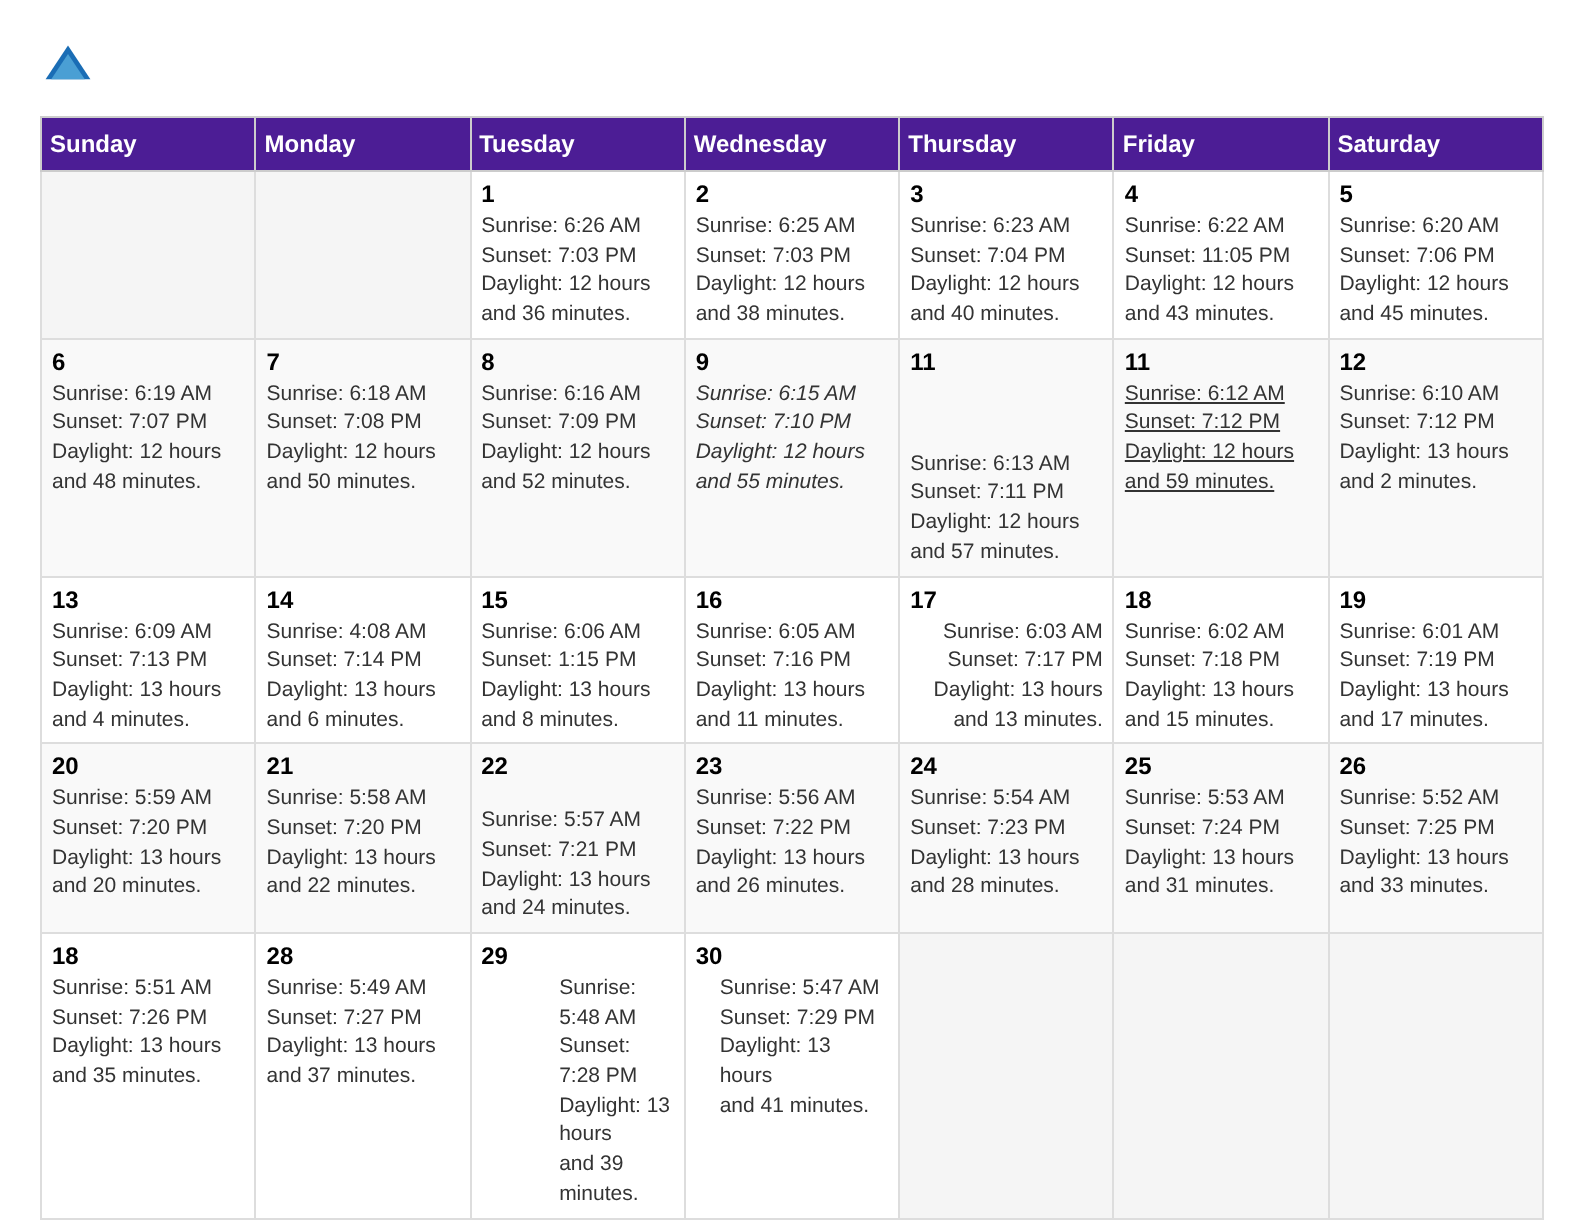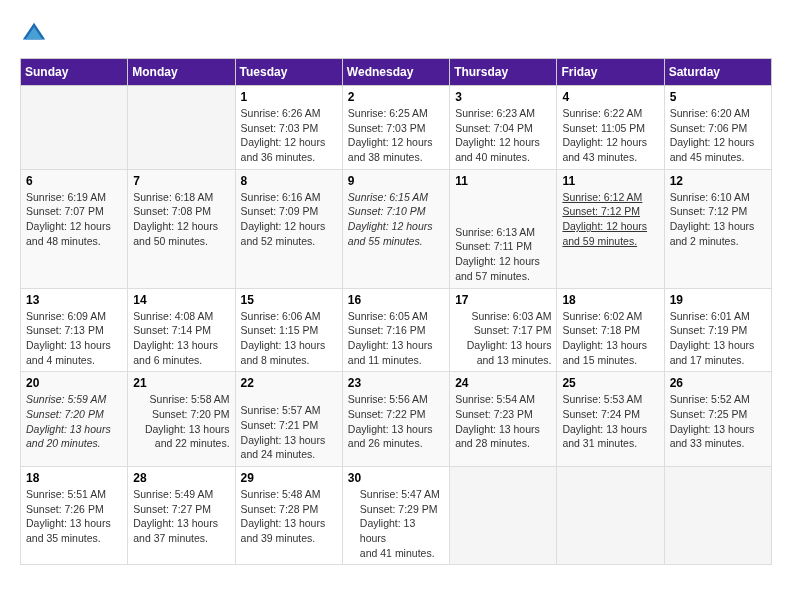--- a/index.html
+++ b/index.html
@@ -265,28 +265,28 @@
           <span class="day-number">19</span>
           <div class="day-detail" style="white-space: pre-line;">Sunrise: 6:01 AM
 Sunset: 7:19 PM
 Daylight: 13 hours
 and 17 minutes.</div>
         </td>
       </tr>
       <tr>
         <td>
           <span class="day-number">20</span>
-          <div class="day-detail" style="white-space: pre-line; font-style: italic;">Sunrise: 5:59 AM
+          <div class="day-detail" style="white-space: pre-line;">Sunrise: 5:59 AM
 Sunset: 7:20 PM
 Daylight: 13 hours
 and 20 minutes.</div>
         </td>
         <td>
           <span class="day-number">21</span>
-          <div class="day-detail" style="white-space: pre-line; text-align: right;">Sunrise: 5:58 AM
+          <div class="day-detail" style="white-space: pre-line;">Sunrise: 5:58 AM
 Sunset: 7:20 PM
 Daylight: 13 hours
 and 22 minutes.</div>
         </td>
         <td>
           <span class="day-number">22</span>
           <div class="day-detail" style="white-space: pre-line; margin-top: 13px;">Sunrise: 5:57 AM
 Sunset: 7:21 PM
 Daylight: 13 hours
 and 24 minutes.</div>
@@ -330,21 +330,21 @@
         </td>
         <td>
           <span class="day-number">28</span>
           <div class="day-detail" style="white-space: pre-line;">Sunrise: 5:49 AM
 Sunset: 7:27 PM
 Daylight: 13 hours
 and 37 minutes.</div>
         </td>
         <td>
           <span class="day-number">29</span>
-          <div class="day-detail" style="white-space: pre-line;">Sunrise: 5:48 AM
+          <div class="day-detail" style="white-space: pre-line; margin-left: 39px;">Sunrise: 5:48 AM
 Sunset: 7:28 PM
 Daylight: 13 hours
 and 39 minutes.</div>
         </td>
         <td>
           <span class="day-number">30</span>
           <div class="day-detail" style="white-space: pre-line; margin-left: 12px;">Sunrise: 5:47 AM
 Sunset: 7:29 PM
 Daylight: 13 hours
 and 41 minutes.</div>

